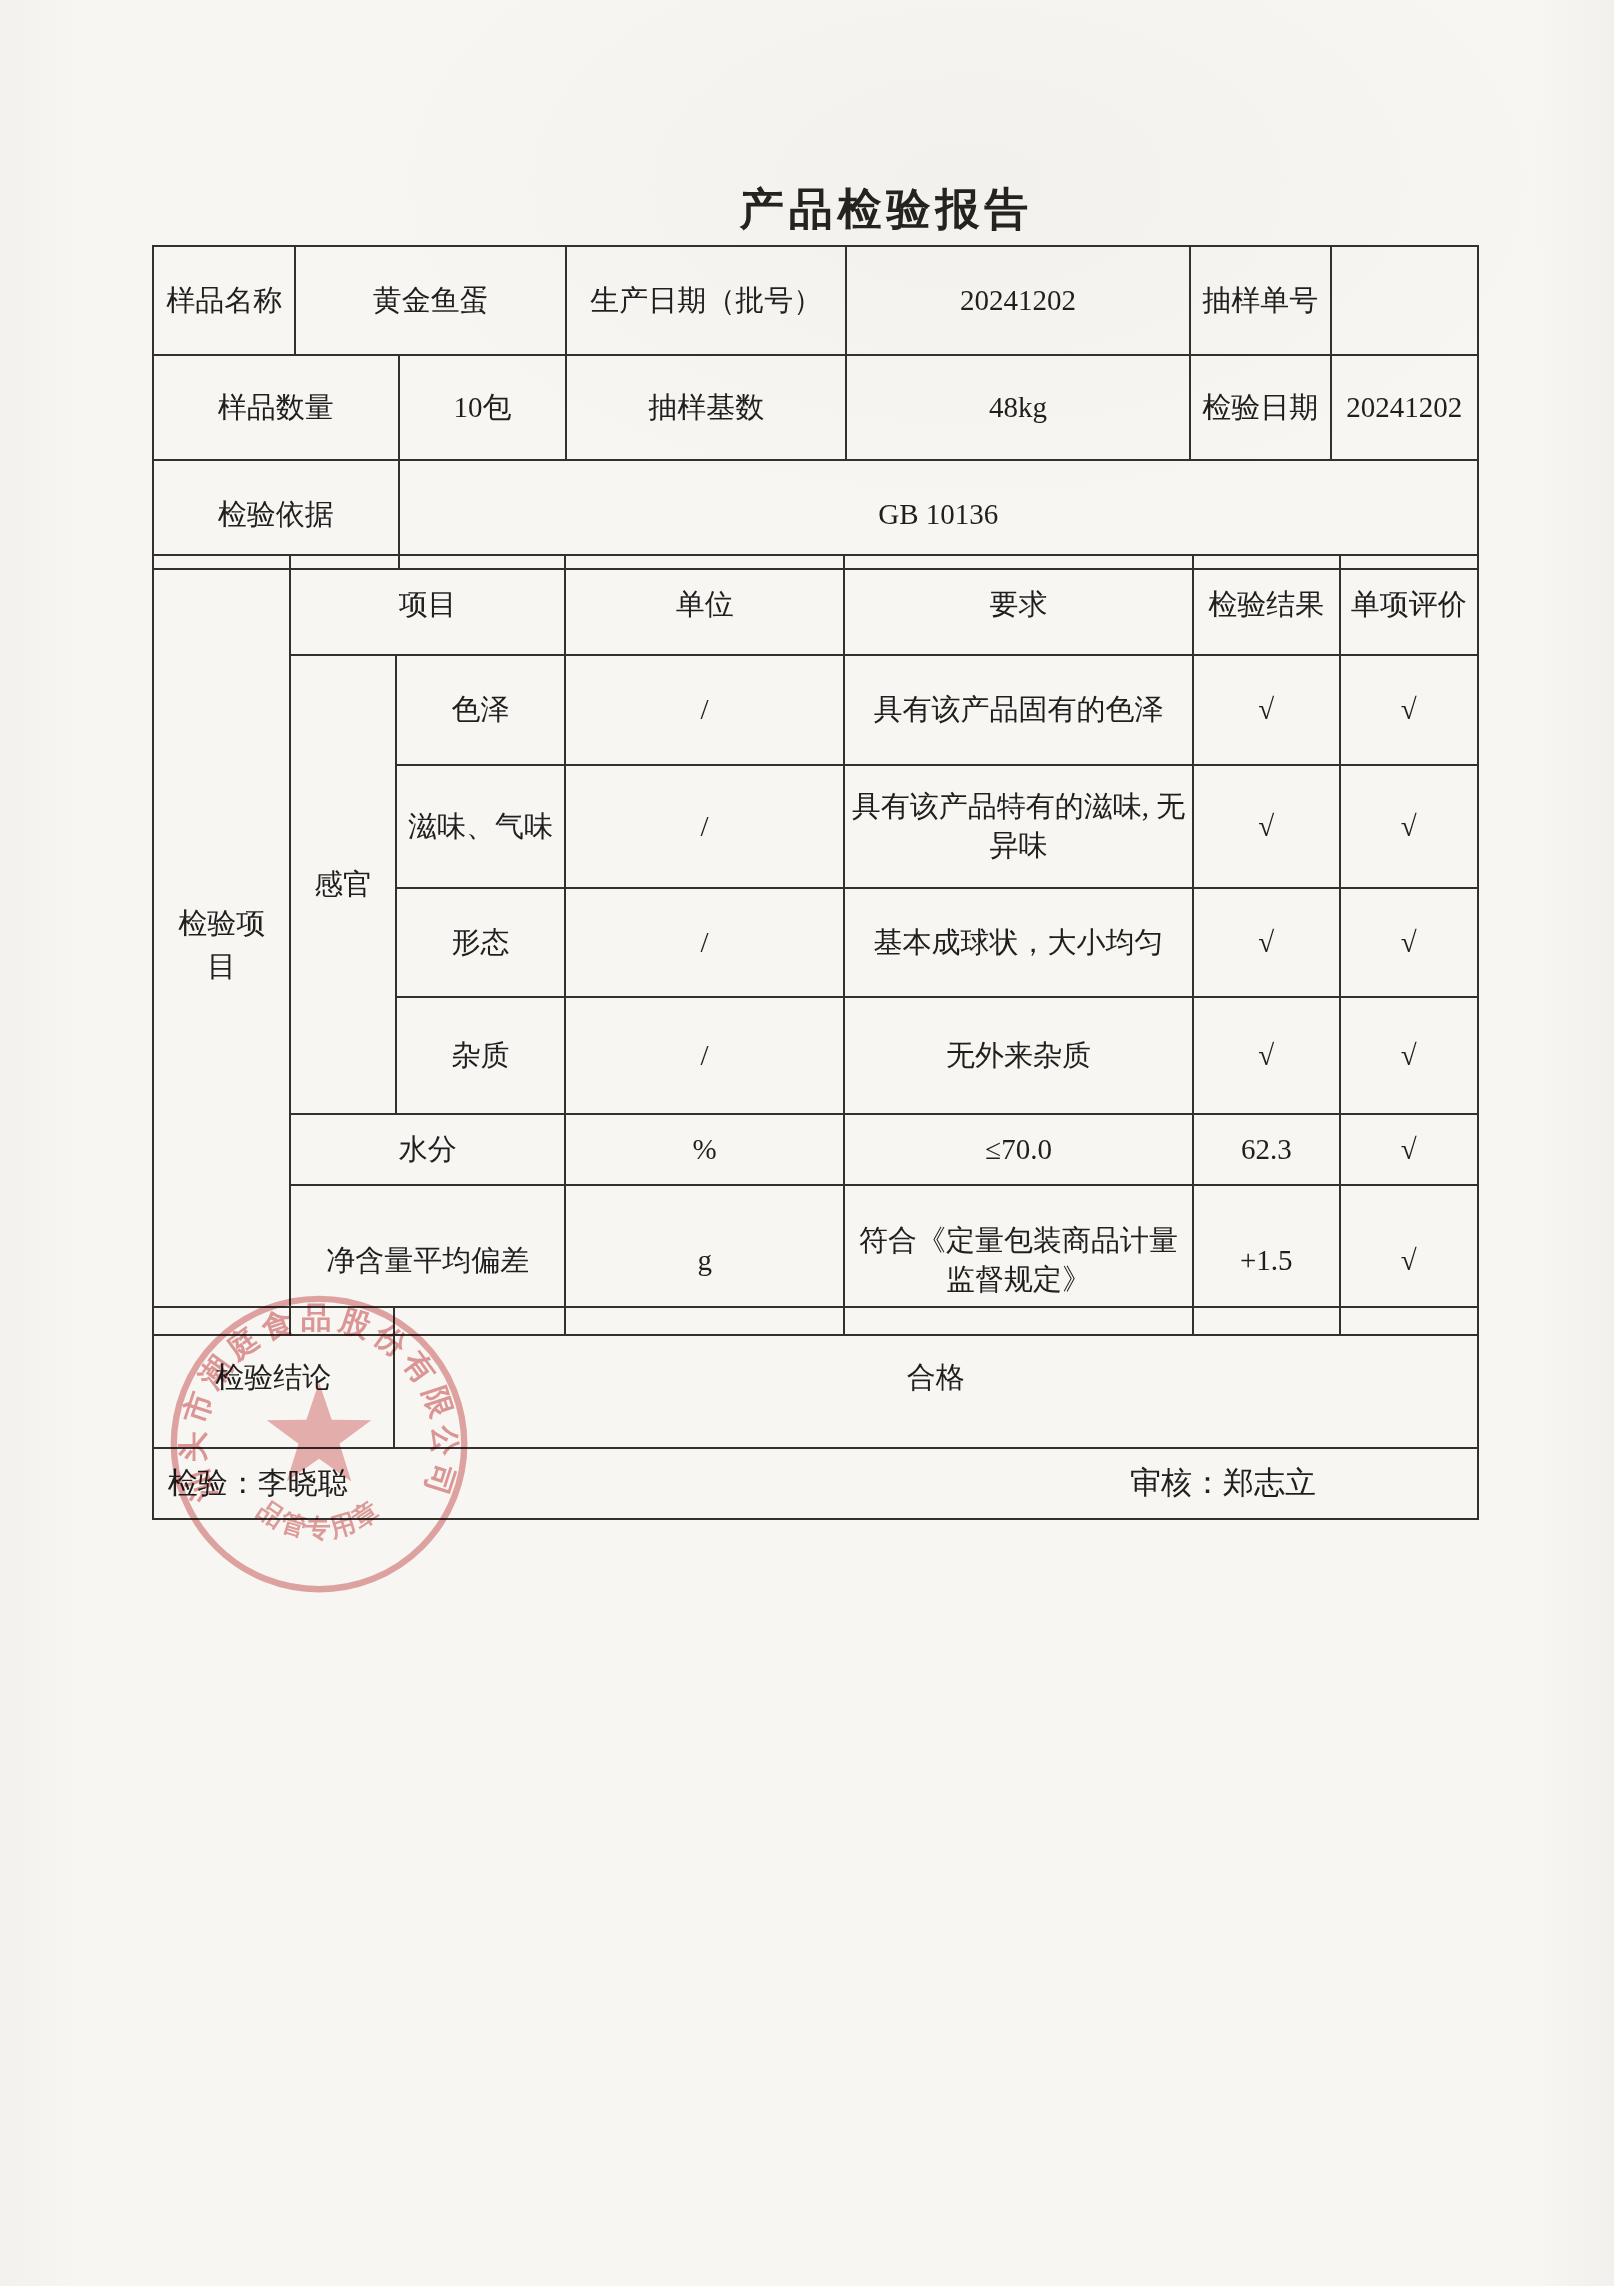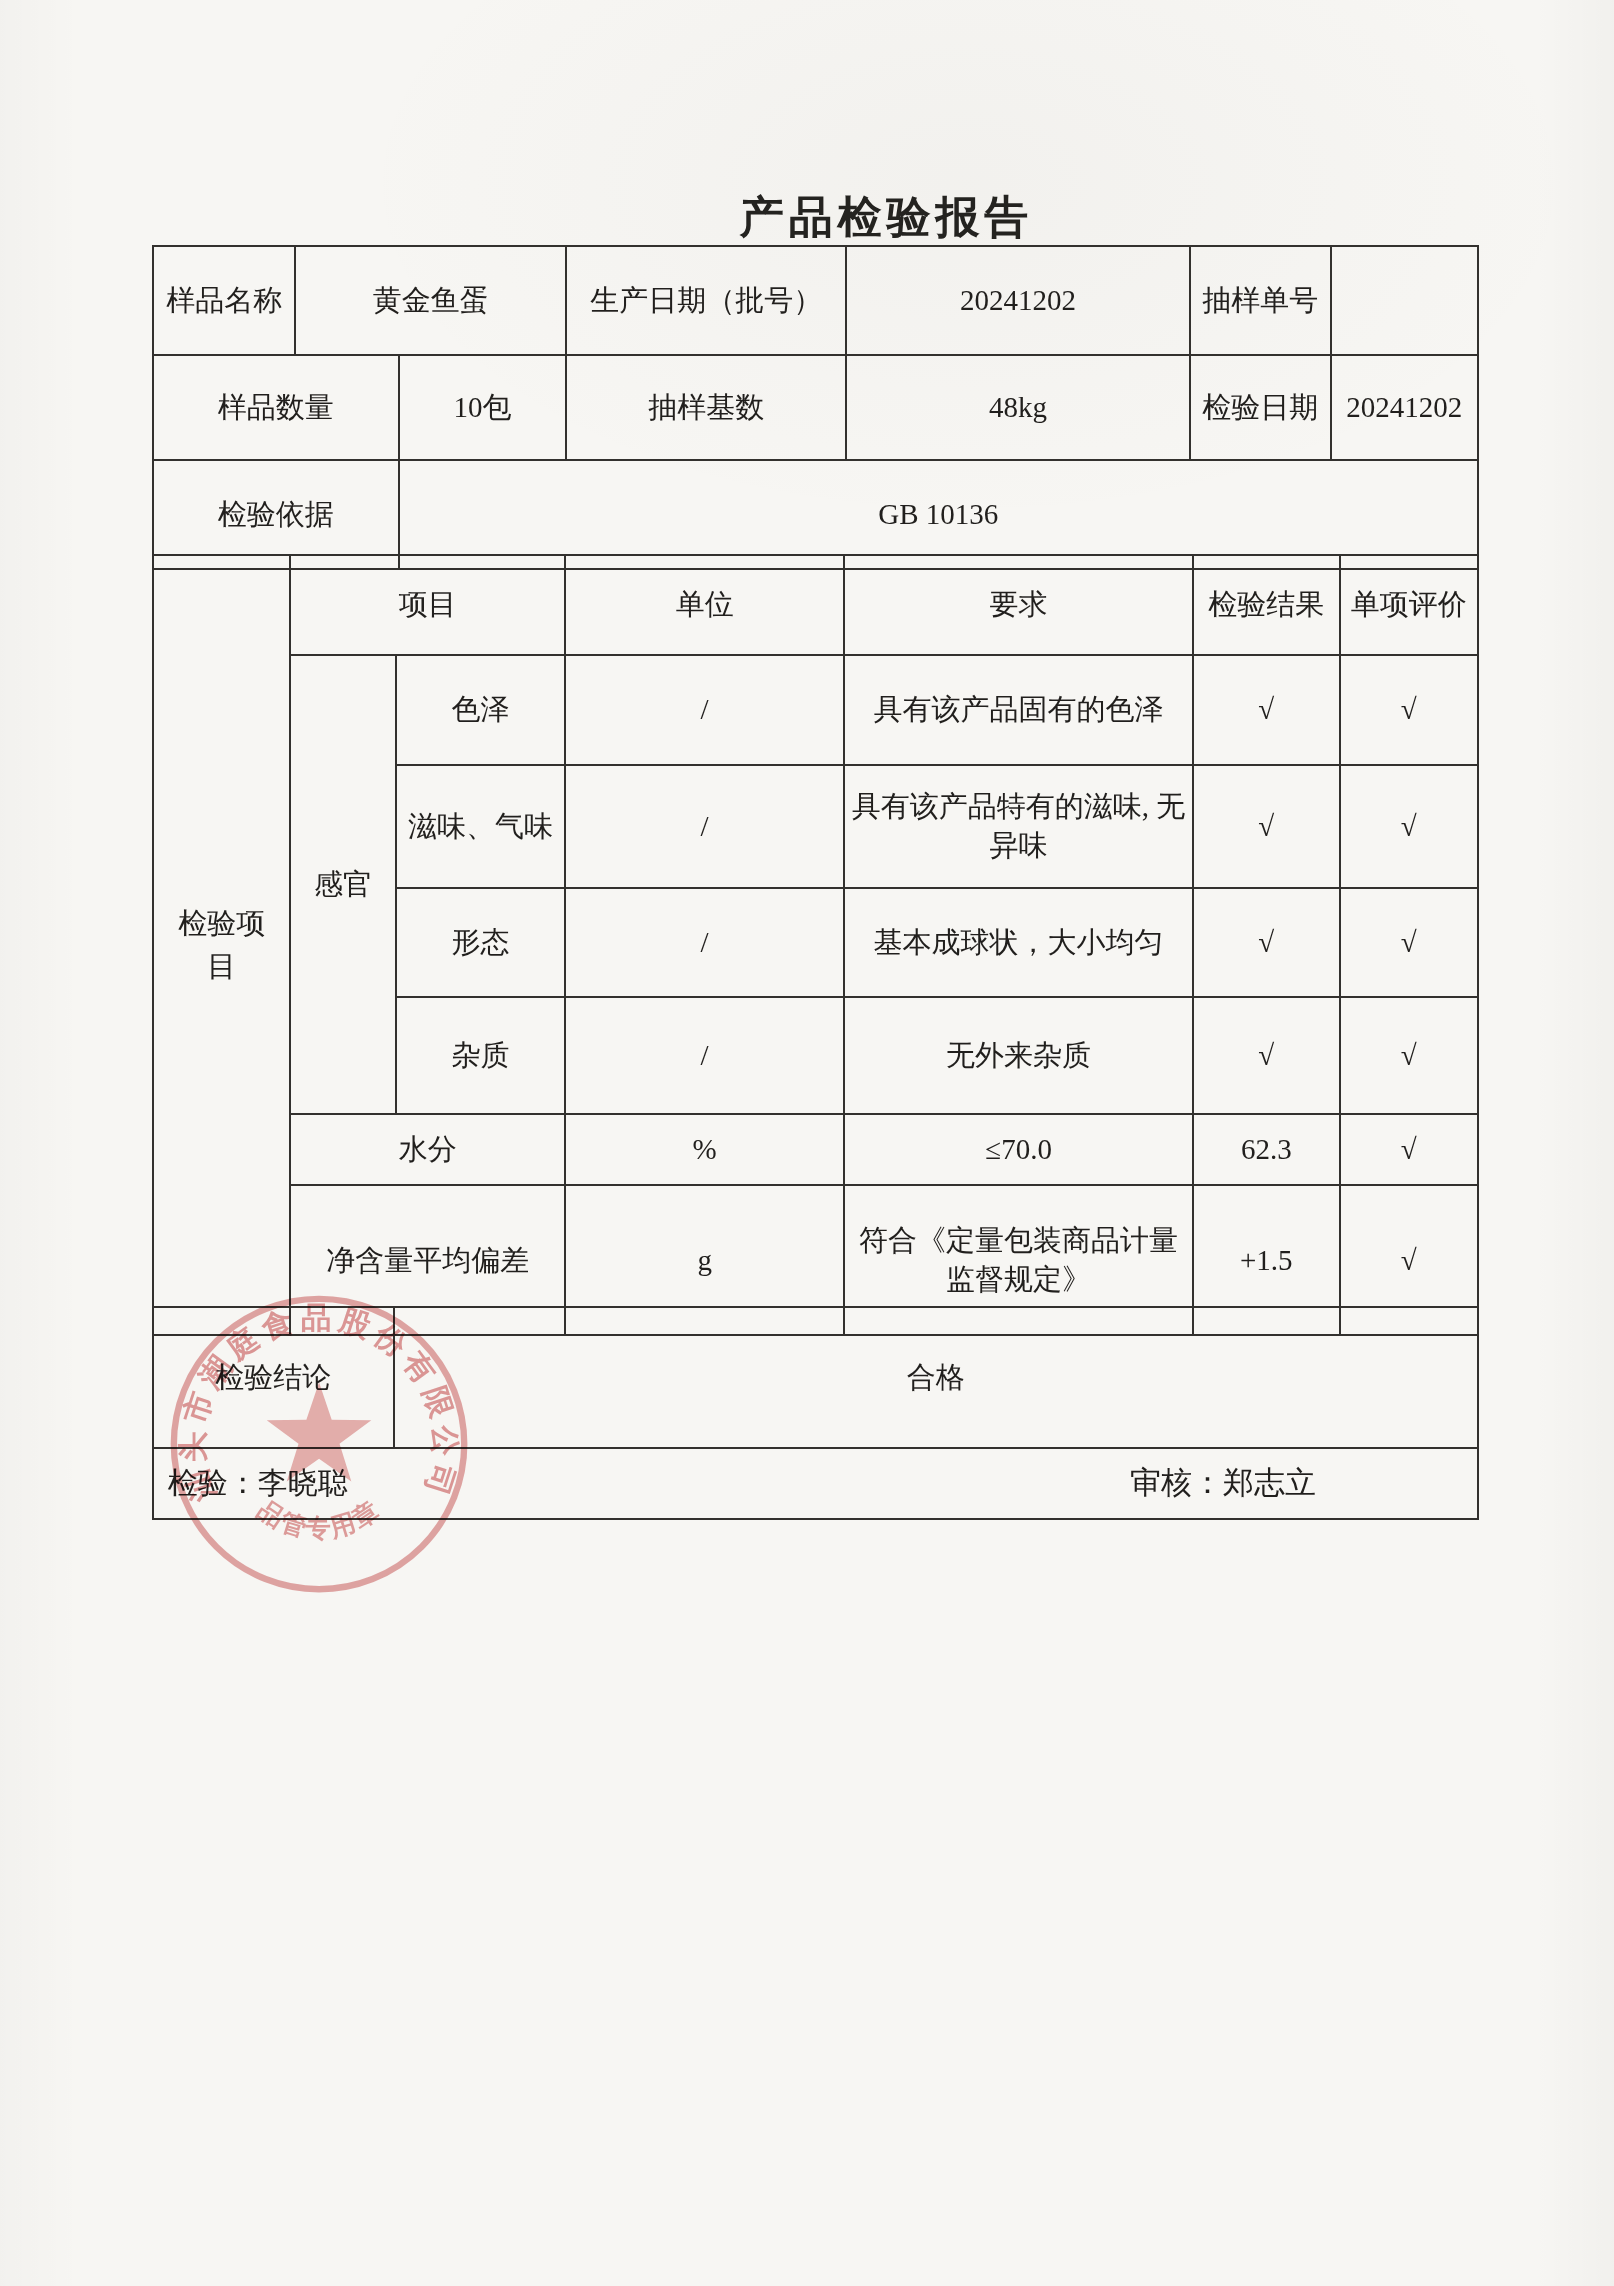--- a/index.html
+++ b/index.html
@@ -9,21 +9,21 @@
     margin:0 auto;
     background:
       linear-gradient(90deg, rgba(0,0,0,0.02), rgba(0,0,0,0) 5%, rgba(0,0,0,0) 95%, rgba(0,0,0,0.025)),
       radial-gradient(ellipse 882px 490px at 60% 8%, rgba(120,115,110,0.04), rgba(0,0,0,0) 70%),
       #f7f6f3;
     overflow:hidden;
     font-family:"Liberation Serif","DejaVu Serif",serif;
     color:#1d1c1a;
   }
   .title{
-    position:absolute; top:188px; left:617px; width:539px;
+    position:absolute; top:180px; left:617px; width:539px;
     text-align:center;
     font-size:44px; font-weight:bold; letter-spacing:4.9px;
     color:#242320;
   }
   table.tbl{
     position:absolute; left:152px;
     border-collapse:collapse;
     table-layout:fixed;
     width:1327px;
     background:transparent;

